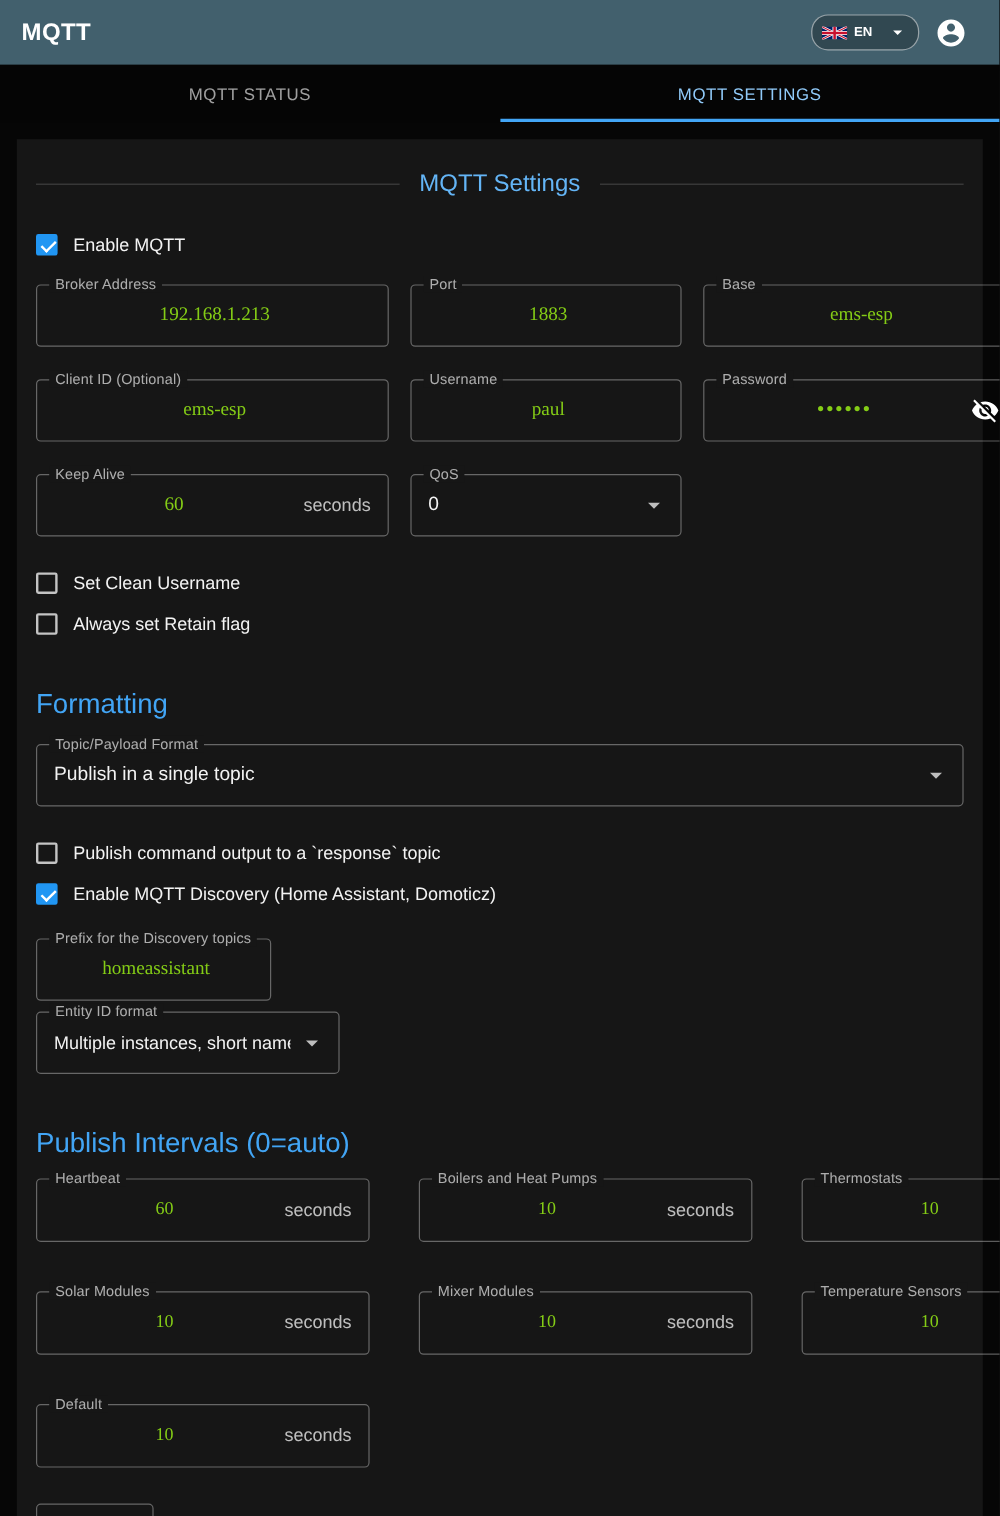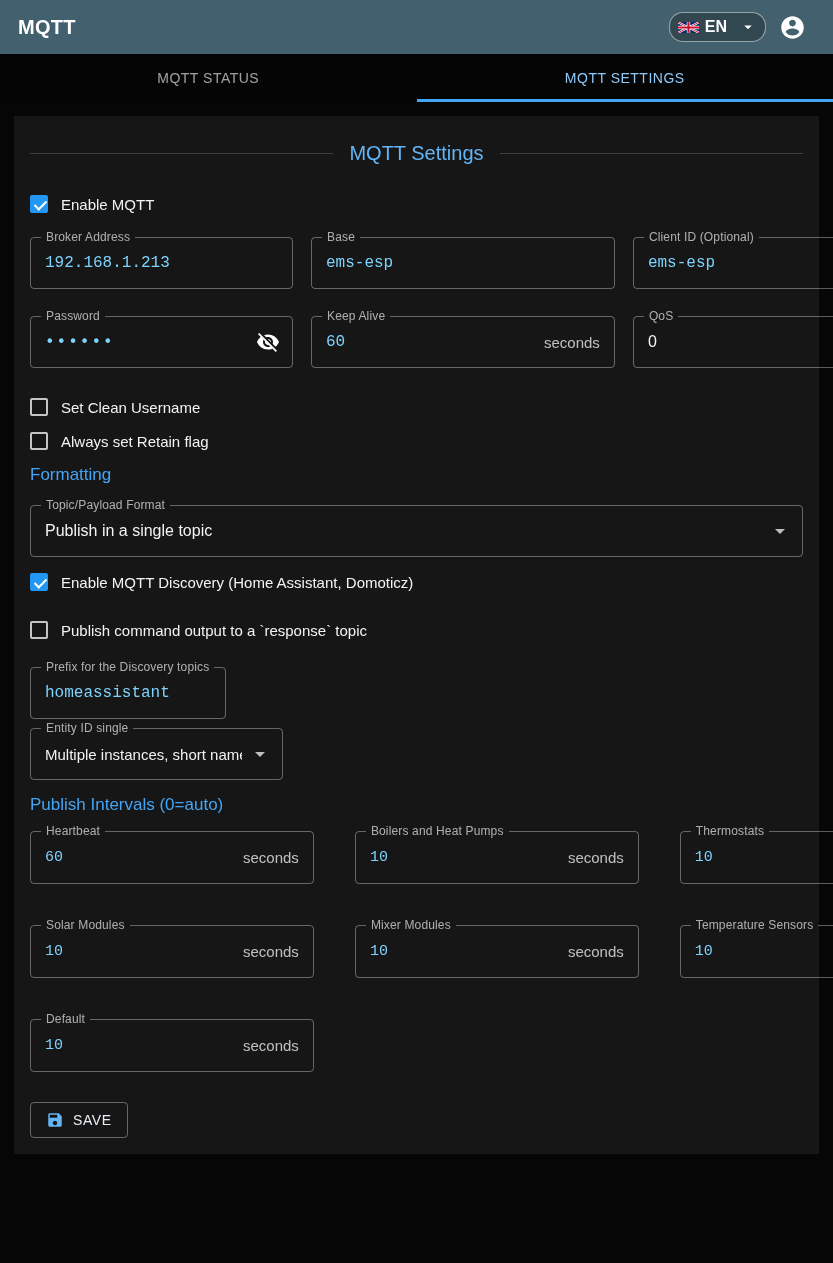--- a/index.html
+++ b/index.html
@@ -19,21 +19,21 @@
     box-shadow: 0 2px 4px rgba(0,0,0,0.4);
   }
   .appbar h1 { font-size: 20px; font-weight: 700; letter-spacing: 0.3px; color: #fff; }
   .appbar-right { margin-left: auto; display: flex; align-items: center; gap: 10px; }
   .lang-btn {
     display: flex; align-items: center; gap: 6px;
     background: rgba(0,0,0,0.25);
     border: 1px solid rgba(255,255,255,0.5);
     border-radius: 14px; padding: 5px 8px;
     color: #fff; font-family: "Liberation Sans", sans-serif;
-    font-size: 16px; font-weight: 700; cursor: pointer;
+    font-size: 11px; font-weight: 700; cursor: pointer;
   }
   .lang-btn .caret { display: flex; color: #fff; }
   .icon-btn { background: none; border: 0; padding: 3px; cursor: pointer; display: flex; }
 
   
   .tabs { display: flex; height: 48px; background: #050505; }
   .tab {
     flex: 1; display: flex; align-items: center; justify-content: center;
     font-size: 14px; font-weight: 500; letter-spacing: 0.5px;
     color: rgba(255,255,255,0.62); text-transform: uppercase; cursor: pointer;
@@ -79,33 +79,33 @@
     background: transparent;
   }
   .field-label {
     position: absolute; top: -8px; left: 10px;
     background: #161616; padding: 0 5px;
     font-size: 12px; color: rgba(255,255,255,0.65);
     letter-spacing: 0.15px; white-space: nowrap;
   }
   .field input {
     flex: 1; min-width: 0; background: none; border: 0; outline: 0;
-    color: #7dd3fc; font-size: 16px; font-family: Liberation Mono, monospace;
+    color: #84cc16; font-size: 16px; font-family: Liberation Serif, serif; text-align: center;
   }
   .field input.pw { font-weight: 700; letter-spacing: 2px; }
   .field .value { flex: 1; font-size: 16px; color: #f2f2f2; white-space: nowrap; overflow: hidden; }
   .adorn { color: rgba(255,255,255,0.72); font-size: 15px; margin-left: 8px; margin-right: 4px; white-space: nowrap; }
   .caret { color: rgba(255,255,255,0.72); margin-left: 6px; display: flex; flex: none; }
   .eye-btn { background: none; border: 0; padding: 2px; cursor: pointer; display: flex; color: #fff; }
 
-  .grid2 { display: grid; grid-template-columns: 1fr 1fr 1fr 1fr; column-gap: 18px; row-gap: 27px; margin-top: 24px; }
+  .grid2 { display: grid; grid-template-columns: 1fr 1fr 1fr; column-gap: 18px; row-gap: 27px; margin-top: 24px; }
   .mt-clean { margin-top: 30px; }
   .mt-retain { margin-top: 16px; }
 
-  .section-h { color: var(--section-heading, #42a5f5); font-size: 17px; font-weight: 500; margin-top: 15px; }
+  .section-h { color: var(--section-heading, #42a5f5); font-size: 23px; font-weight: 500; margin-top: 44px; }
   .topic-select { margin-top: 20px; }
   .mt-response { margin-top: 30px; }
   .mt-discovery { margin-top: 16px; }
 
   .disc-row { display: flex; gap: 9px; margin-top: 28px; flex-direction: column; }
   .disc-row .prefix { width: 196px; }
   .disc-row .entity { width: 253px; }
   .disc-row .value { font-size: 15px; }
 
   .grid3 { display: grid; grid-template-columns: repeat(3, 1fr); column-gap: 9px; row-gap: 33px; margin-top: 16px; gap: 41px; }
@@ -174,20 +174,24 @@
   <label class="check-row">
     <span class="checkbox checked"></span>
     <span class="check-label">Enable MQTT</span>
   </label>
 
   <div class="grid2">
     <div class="field">
       <span class="field-label">Broker Address</span>
       <input type="text" value="192.168.1.213" style="">
     </div>
+    <div class="field">
+      <span class="field-label">Port</span>
+      <input type="text" value="1883" style="">
+    </div>
 
     <div class="field">
       <span class="field-label">Base</span>
       <input type="text" value="ems-esp" style="">
     </div>
     <div class="field">
       <span class="field-label">Client ID (Optional)</span>
       <input type="text" value="ems-esp" style="">
     </div>
 
@@ -236,37 +240,37 @@
   <div class="field topic-select">
     <span class="field-label">Topic/Payload Format</span>
     <span class="value">Publish in a single topic</span>
     <span class="caret">
       <svg width="24" height="24" viewBox="0 0 24 24">
           <path d="M7 10l5 5 5-5z" fill="currentColor"></path>
         </svg>
     </span>
   </div>
 
+  <label class="check-row mt-response">
+    <span class="checkbox"></span>
+    <span class="check-label">Publish command output to a `response` topic</span>
+  </label>
+
   <label class="check-row mt-discovery">
     <span class="checkbox checked"></span>
     <span class="check-label">Enable MQTT Discovery (Home Assistant, Domoticz)</span>
-  </label>
-
-  <label class="check-row mt-response">
-    <span class="checkbox"></span>
-    <span class="check-label">Publish command output to a `response` topic</span>
   </label>
 
   <div class="disc-row">
     <div class="field prefix">
       <span class="field-label">Prefix for the Discovery topics</span>
       <input type="text" value="homeassistant" style="">
     </div>
     <div class="field entity">
-      <span class="field-label">Entity ID single</span>
+      <span class="field-label">Entity ID format</span>
       <span class="value">Multiple instances, short name</span>
       <span class="caret">
         <svg width="24" height="24" viewBox="0 0 24 24">
             <path d="M7 10l5 5 5-5z" fill="currentColor"></path>
           </svg>
       </span>
     </div>
   </div>
 
   <h2 class="section-h">Publish Intervals (0=auto)</h2>

